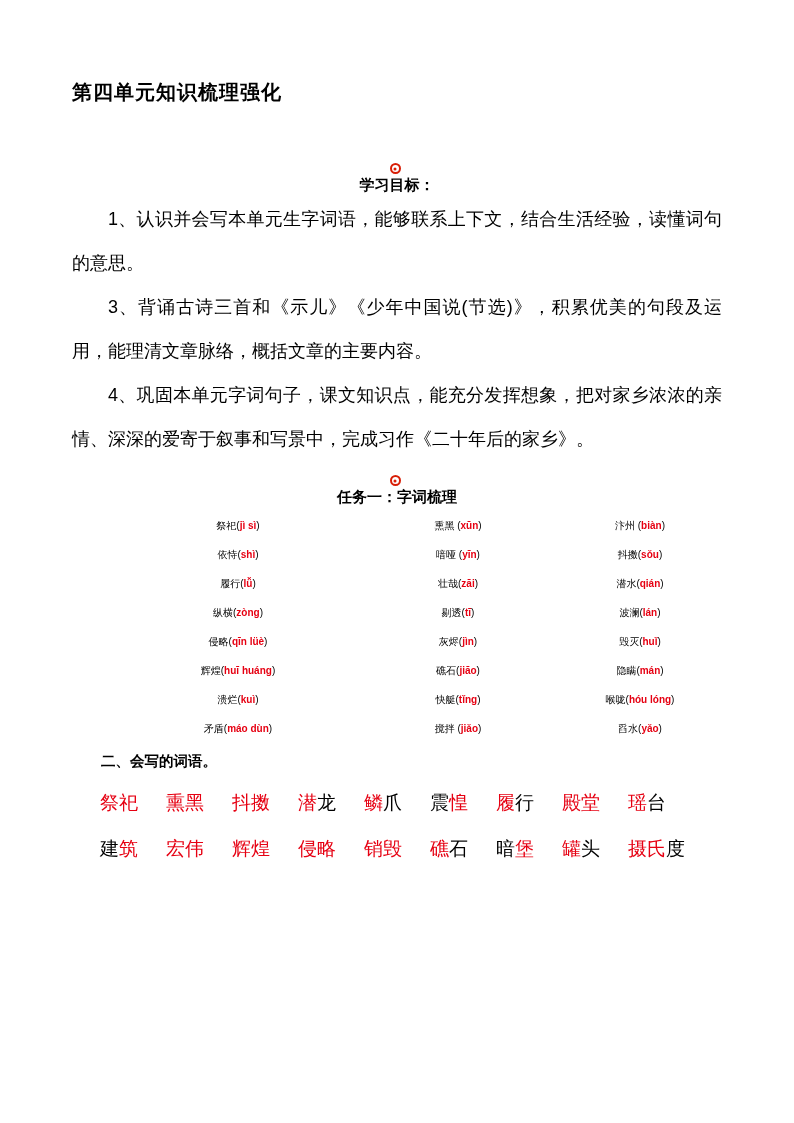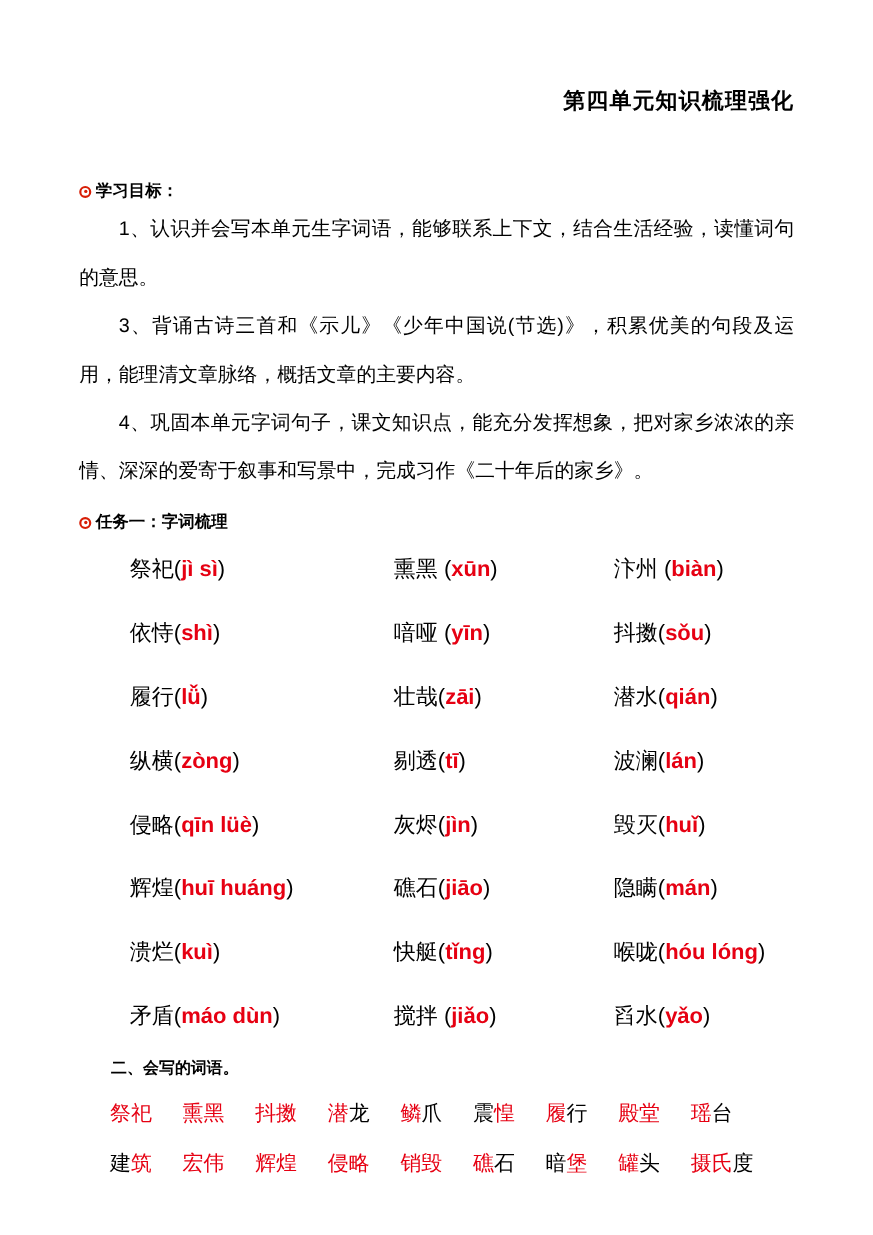--- a/index.html
+++ b/index.html
@@ -15,36 +15,37 @@
     overflow: hidden;
   }
   .page {
     position: relative;
     width: 794px;
     height: 1123px;
     box-sizing: border-box;
     padding: 0 72px;
   }
   .doc-title {
-    text-align: right;
+    text-align: left;
     font-size: 20px;
     font-weight: bold;
     letter-spacing: 1px;
     margin: 0;
     padding-top: 78px;
     line-height: 1.4;
   }
   .section-head {
     font-size: 15px;
     font-weight: bold;
     margin: 0;
     padding: 0;
     line-height: 1.5;
     display: flex;
     align-items: center;
+    flex-direction: column;
   }
   .sec-learning {
     margin-top: 57px;
   }
   .sec-task {
     margin-top: 14px;
     font-family: Liberation Serif, serif;
   }
   .bullet-icon {
     display: inline-block;
@@ -89,25 +90,26 @@
   }
   .sub-head-2 {
     margin-top: 2px;
   }
   .word-table {
     width: 100%;
     border-collapse: collapse;
     margin-top: 2px;
   }
   .word-table td {
-    font-size: 20px;
+    font-size: 10px;
     line-height: 2.9;
     padding: 0;
     vertical-align: top;
     white-space: nowrap;
+    text-align: center;
   }
   .col-a { width: 46px; }
   .col-b { width: 240px; }
   .col-c { width: 200px; }
   .py {
     color: #e60012;
     font-weight: bold;
   }
   .paren { color: #000000; }
   .write-rows {

